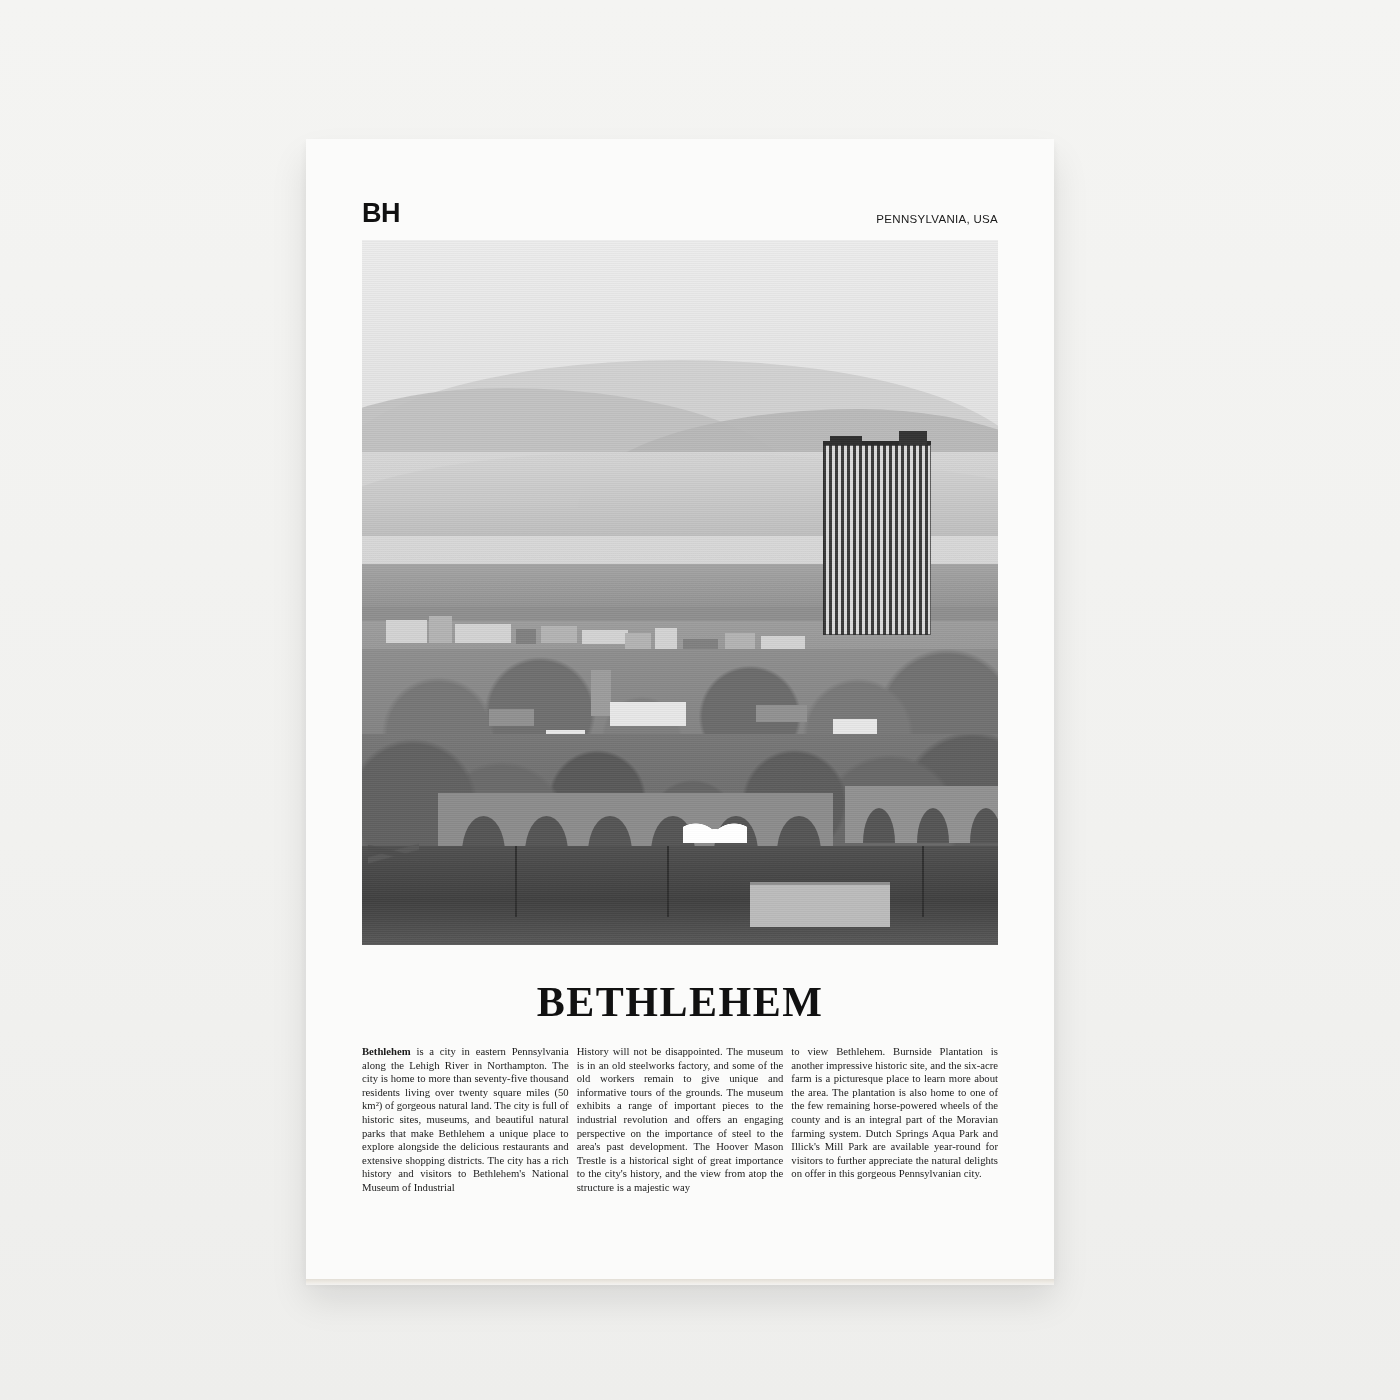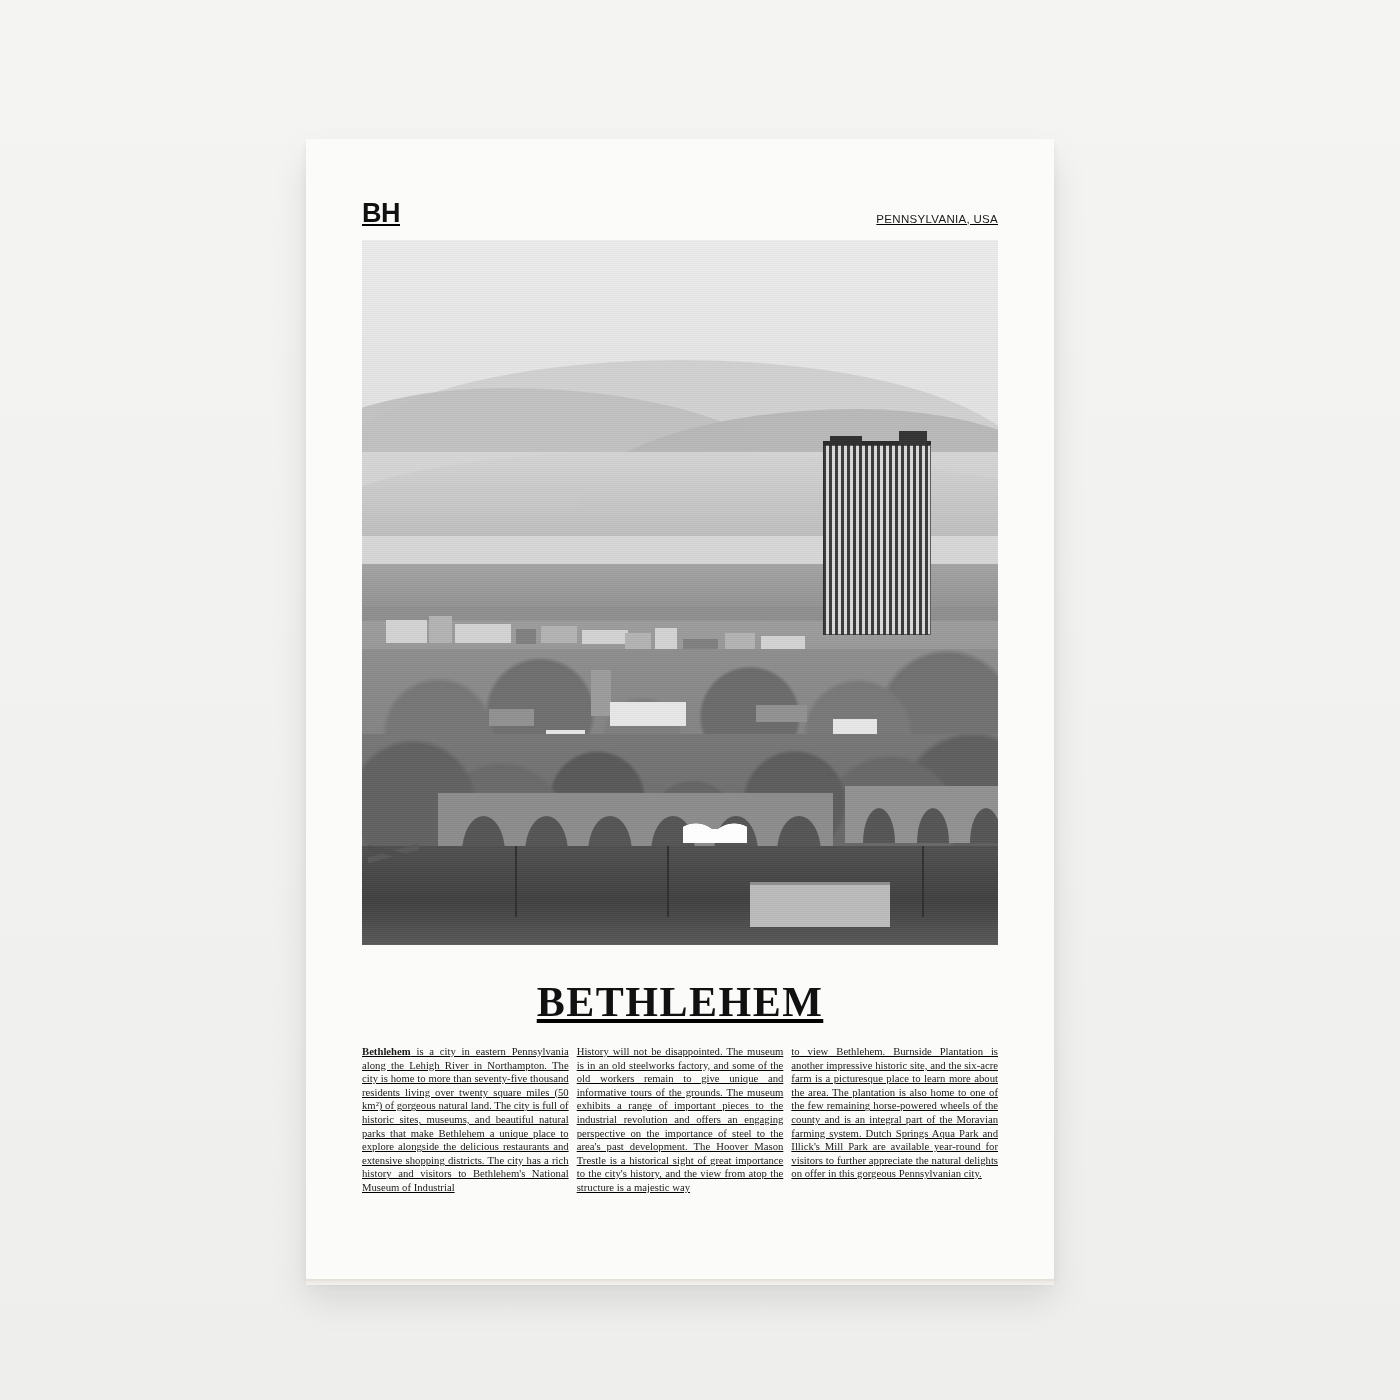--- a/index.html
+++ b/index.html
@@ -51,21 +51,20 @@
     height: 6px;
     background: linear-gradient(180deg,#e2ded6 0%, #efece6 60%, #f2f2f0 100%);
   }
 
   .poster-inner {
     position: absolute;
     left: 56px;
     top: 62px;
     width: 636px;
     height: 1010px;
-    text-decoration: underline;
   }
 
   
   .header {
     display: flex;
     align-items: flex-end;
     justify-content: space-between;
     height: 26px;
     margin-bottom: 13px;
   }
@@ -243,20 +242,21 @@
     color: #111;
     margin-top: 36px;
     margin-bottom: 22px;
     line-height: 1;
   }
 
   
   .columns {
     display: flex;
     gap: 8px;
+    justify-content: flex-end;
   }
   .col {
     flex: 1;
     font-size: 10.7px;
     line-height: 13.6px;
     text-align: justify;
     text-justify: inter-word;
     color: #1b1b1b;
     hyphens: auto;
   }

